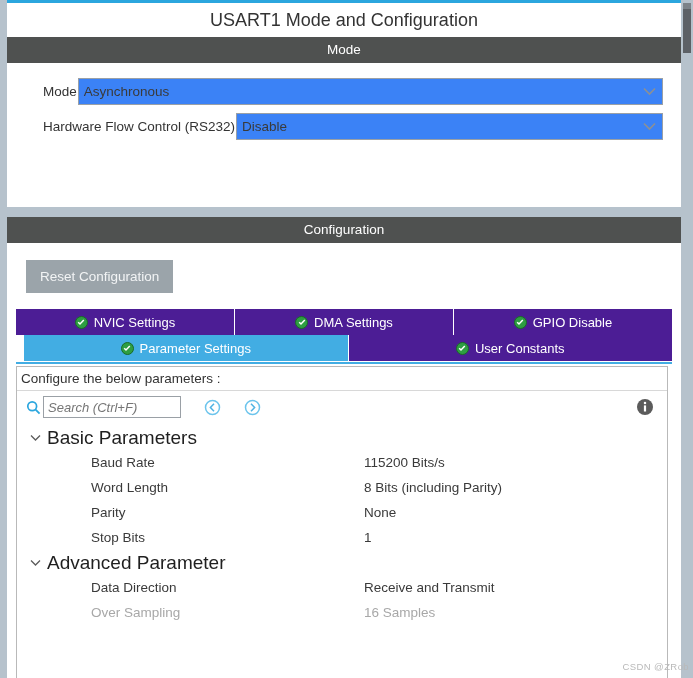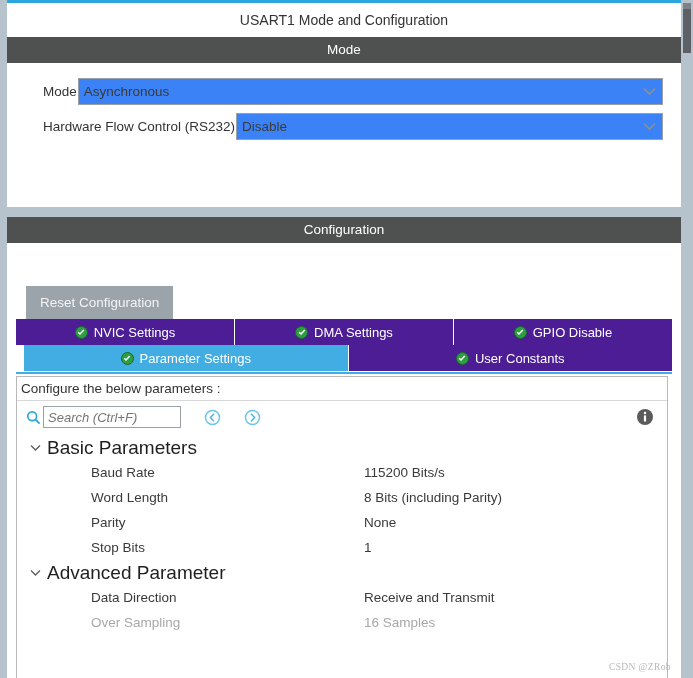--- a/index.html
+++ b/index.html
@@ -40,21 +40,21 @@
     margin-left: 7px;
     margin-right: 12px;
     background: #ffffff;
     display: flex;
     flex-direction: column;
   }
   .panel-title {
     height: 34px;
     line-height: 34px;
     text-align: center;
-    font-size: 14px;
+    font-size: 18px;
     color: #333333;
     background: #ffffff;
   }
   .section-bar {
     height: 26px;
     line-height: 26px;
     text-align: center;
     background: #4f5150;
     color: #ffffff;
     font-size: 13.5px;
@@ -113,23 +113,23 @@
   .config-panel {
     flex: 1 1 auto;
     margin-left: 7px;
     margin-right: 12px;
     background: #ffffff;
     display: flex;
     flex-direction: column;
     min-height: 0;
   }
   .reset-area {
-    height: 76px;
-    display: flex;
-    align-items: flex-end;
+    height: 66px;
+    display: flex;
+    align-items: center;
     padding-left: 19px;
     box-sizing: border-box;
   }
   .reset-btn {
     background: #9ba4aa;
     color: #f2f4f5;
     border: none;
     font-family: "Liberation Sans", sans-serif;
     font-size: 13.5px;
     padding: 0 14px;
@@ -301,26 +301,26 @@
     position: absolute;
     top: 0;
     left: 2px;
     width: 8px;
     height: 6px;
     background: #7c8288;
   }
 
   .watermark {
     position: absolute;
-    right: 22px;
+    right: 4px;
     bottom: 6px;
     font-size: 9.5px;
     color: #b9b9b9;
     letter-spacing: 0.4px;
-    font-family: Liberation Serif, serif;
+    font-family: Liberation Sans, sans-serif;
   }
 </style>
 </head>
 <body>
 
 <div id="root">
 
   <div class="top-accent"></div>
 
   <div class="mode-panel">

